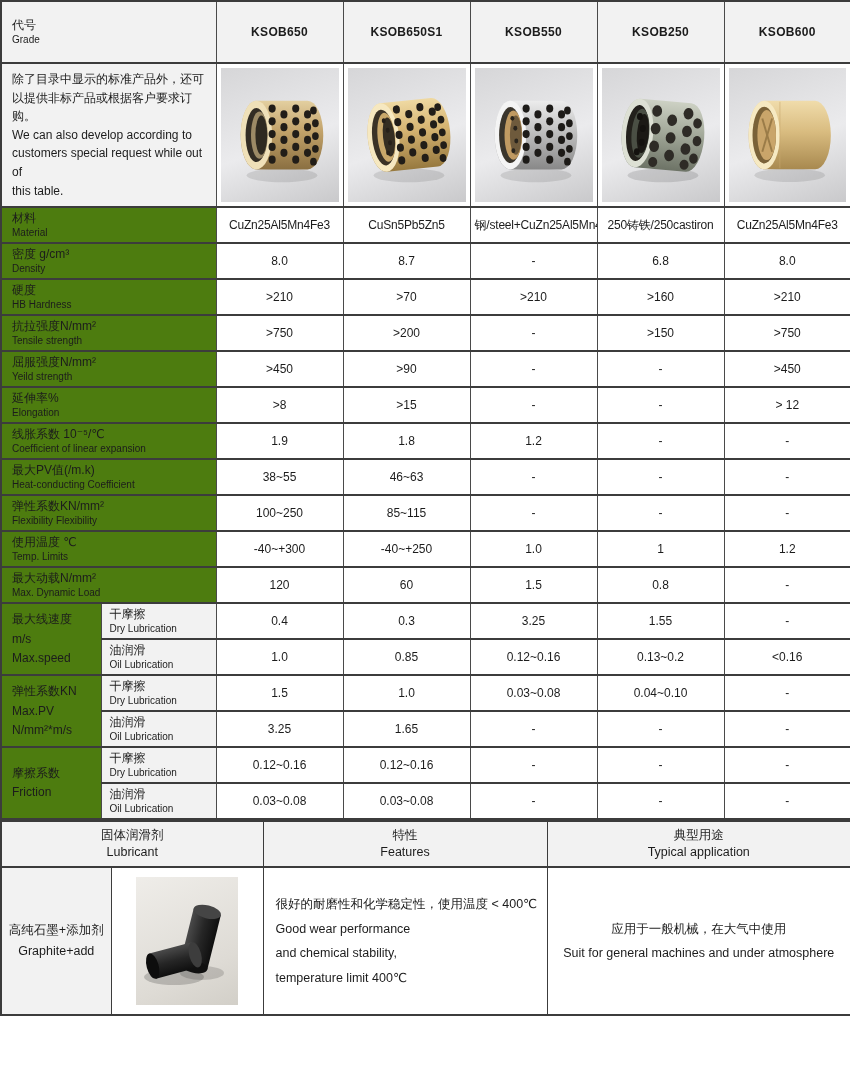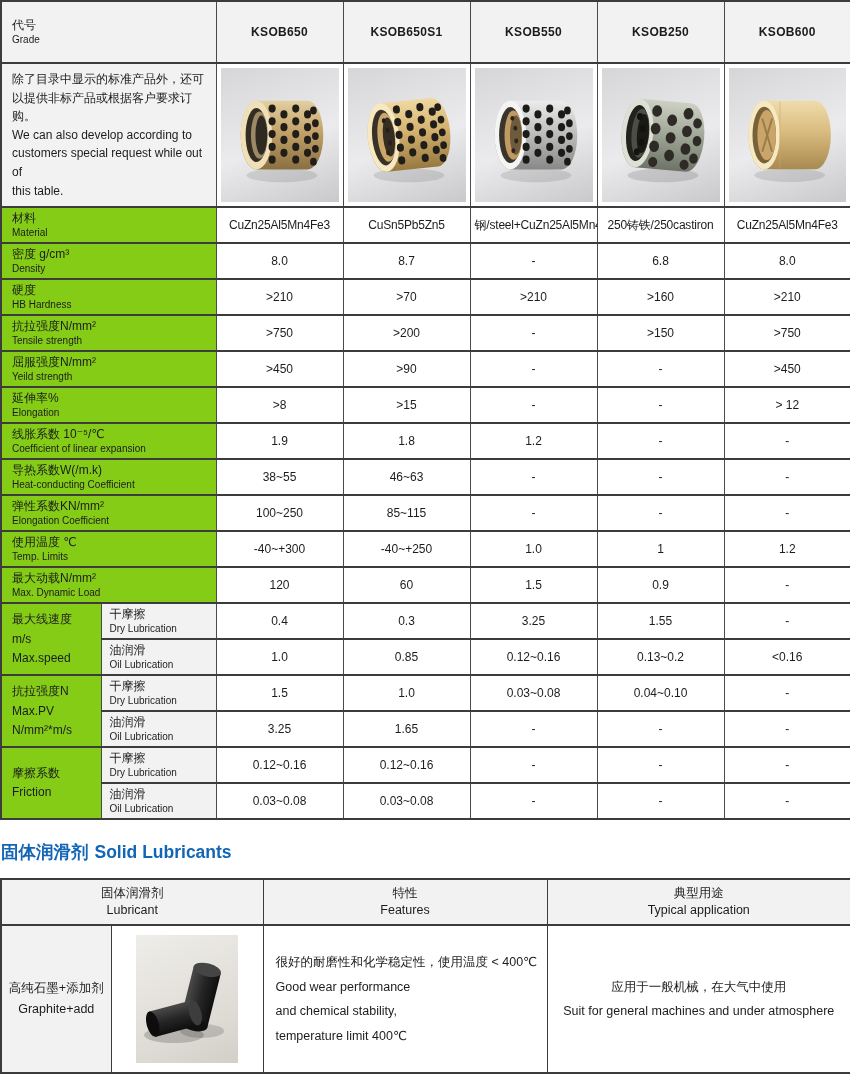--- a/index.html
+++ b/index.html
@@ -9,21 +9,21 @@
   table{border-collapse:collapse;table-layout:fixed;width:850px;}
 
   
   .spec{border:2px solid #3c3c3c;}
   .spec td{
     border-left:1px solid #4a4a4a;border-right:1px solid #4a4a4a;
     border-top:2px solid #3c3c3c;border-bottom:2px solid #3c3c3c;
     background:#ffffff;text-align:center;vertical-align:middle;
     font-size:12px;height:30px;padding:2px 4px;overflow:hidden;
   }
-  .spec td.label{background:#84cc16;text-align:left;padding-left:10px;}
+  .spec td.label{background:#4d7c0f;text-align:left;padding-left:10px;}
   .spec td.sub{background:#f2f2f2;text-align:left;padding-left:8px;}
   .spec .cn{font-size:12px;line-height:1.3;}
   .spec .en{font-size:10px;line-height:1.3;}
   .spec tr.head td{height:56px;}
   .spec td.gradecell{font-weight:bold;font-size:12px;letter-spacing:.3px;background:#f2f2f2;}
   .spec tr.head td.label{background:#f2f2f2;}
   .spec td.photo-cell{padding:4px;height:115px;}
   .spec td.intro-cell{background:#f2f2f2;text-align:left;padding:6px 8px 6px 10px;font-size:12px;line-height:1.55;vertical-align:middle;}
   .pre{white-space:pre-line;}
   .sm{font-size:10.5px;letter-spacing:-0.2px;margin-left:33px;}
@@ -374,33 +374,33 @@
         <div class="en">Coefficient of linear expansion</div>
       </td>
       <td>1.9</td>
       <td>1.8</td>
       <td>1.2</td>
       <td>-</td>
       <td>-</td>
     </tr>
     <tr>
       <td class="label" colspan="2">
-        <div class="cn">导热系数W(/m.k)</div>
+        <div class="cn">最大PV值(/m.k)</div>
         <div class="en">Heat-conducting Coefficient</div>
       </td>
       <td>38~55</td>
       <td>46~63</td>
       <td>-</td>
       <td>-</td>
       <td>-</td>
     </tr>
     <tr>
       <td class="label" colspan="2">
         <div class="cn">弹性系数KN/mm²</div>
-        <div class="en">Elongation Coefficient</div>
+        <div class="en">Flexibility Flexibility</div>
       </td>
       <td>100~250</td>
       <td>85~115</td>
       <td>-</td>
       <td>-</td>
       <td>-</td>
     </tr>
     <tr>
       <td class="label" colspan="2">
         <div class="cn">使用温度 ℃</div>
@@ -413,21 +413,21 @@
       <td>1.2</td>
     </tr>
     <tr>
       <td class="label" colspan="2">
         <div class="cn">最大动载N/mm²</div>
         <div class="en">Max. Dynamic Load</div>
       </td>
       <td>120</td>
       <td>60</td>
       <td>1.5</td>
-      <td>0.9</td>
+      <td>0.8</td>
       <td>-</td>
     </tr>
 
     <tr>
       <td class="label glabel pre" rowspan="2">最大线速度
 m/s
 Max.speed</td>
       <td class="sub">
         <div class="cn">干摩擦</div>
         <div class="en">Dry Lubrication</div>
@@ -444,21 +444,21 @@
         <div class="en">Oil Lubrication</div>
       </td>
       <td>1.0</td>
       <td>0.85</td>
       <td>0.12~0.16</td>
       <td>0.13~0.2</td>
       <td>&lt;0.16</td>
     </tr>
 
     <tr>
-      <td class="label glabel pre" rowspan="2">抗拉强度N
+      <td class="label glabel pre" rowspan="2">弹性系数KN
 Max.PV
 N/mm²*m/s</td>
       <td class="sub">
         <div class="cn">干摩擦</div>
         <div class="en">Dry Lubrication</div>
       </td>
       <td>1.5</td>
       <td>1.0</td>
       <td>0.03~0.08</td>
       <td>0.04~0.10</td>
@@ -496,23 +496,20 @@
       </td>
       <td>0.03~0.08</td>
       <td>0.03~0.08</td>
       <td>-</td>
       <td>-</td>
       <td>-</td>
     </tr>
   </tbody>
     </table>
 
-  <div class="section-title">
-    <span class="tcn">固体润滑剂</span><span>Solid Lubricants</span>
-  </div>
 
   <table class="lub">
     <colgroup>
       <col style="width:110px">
         <col style="width:152px">
         <col style="width:284px">
         <col style="width:304px">
     </colgroup>
 
     <tbody>

